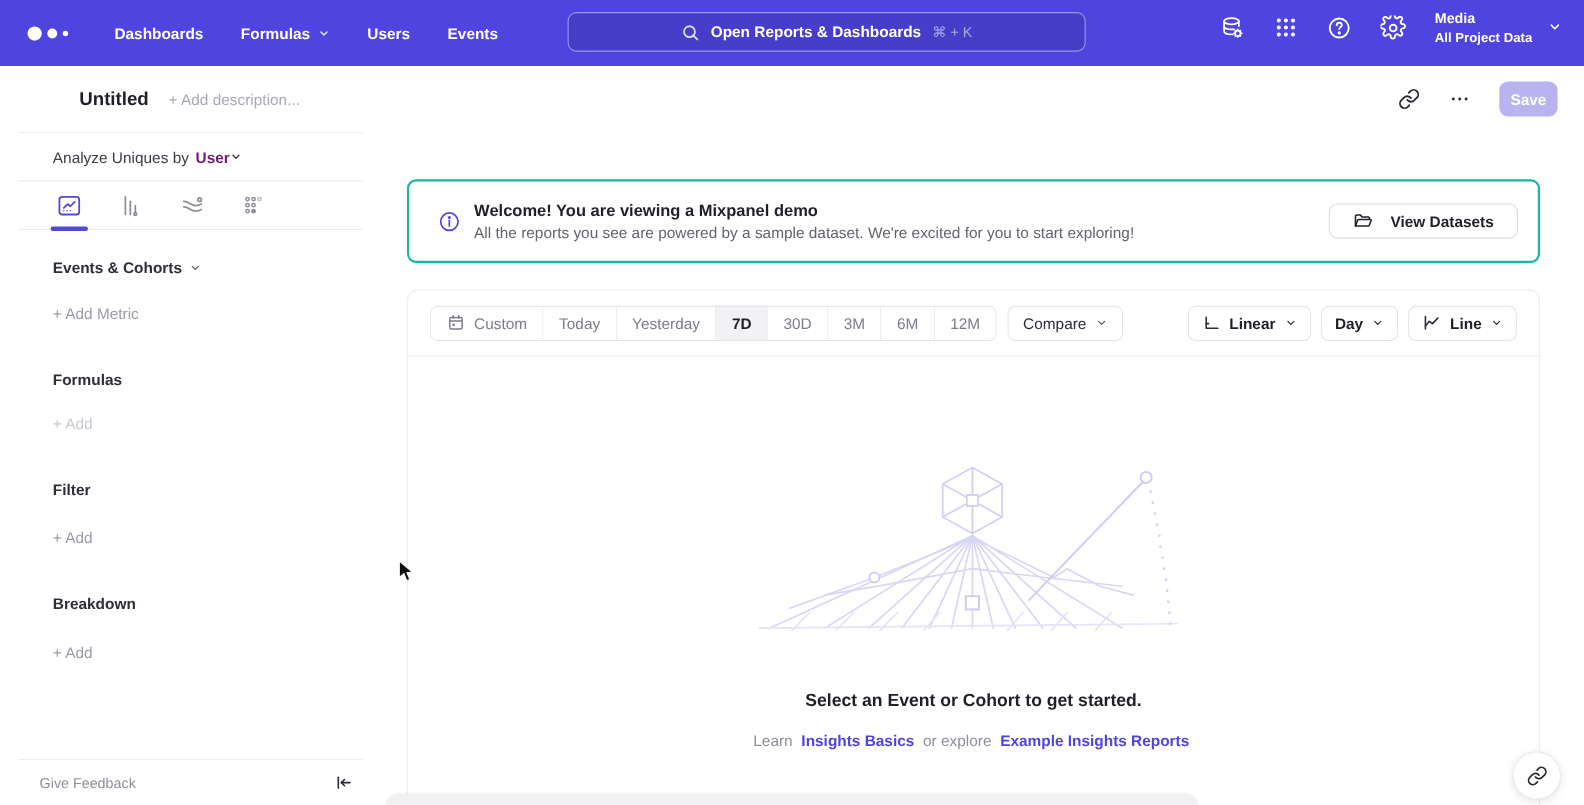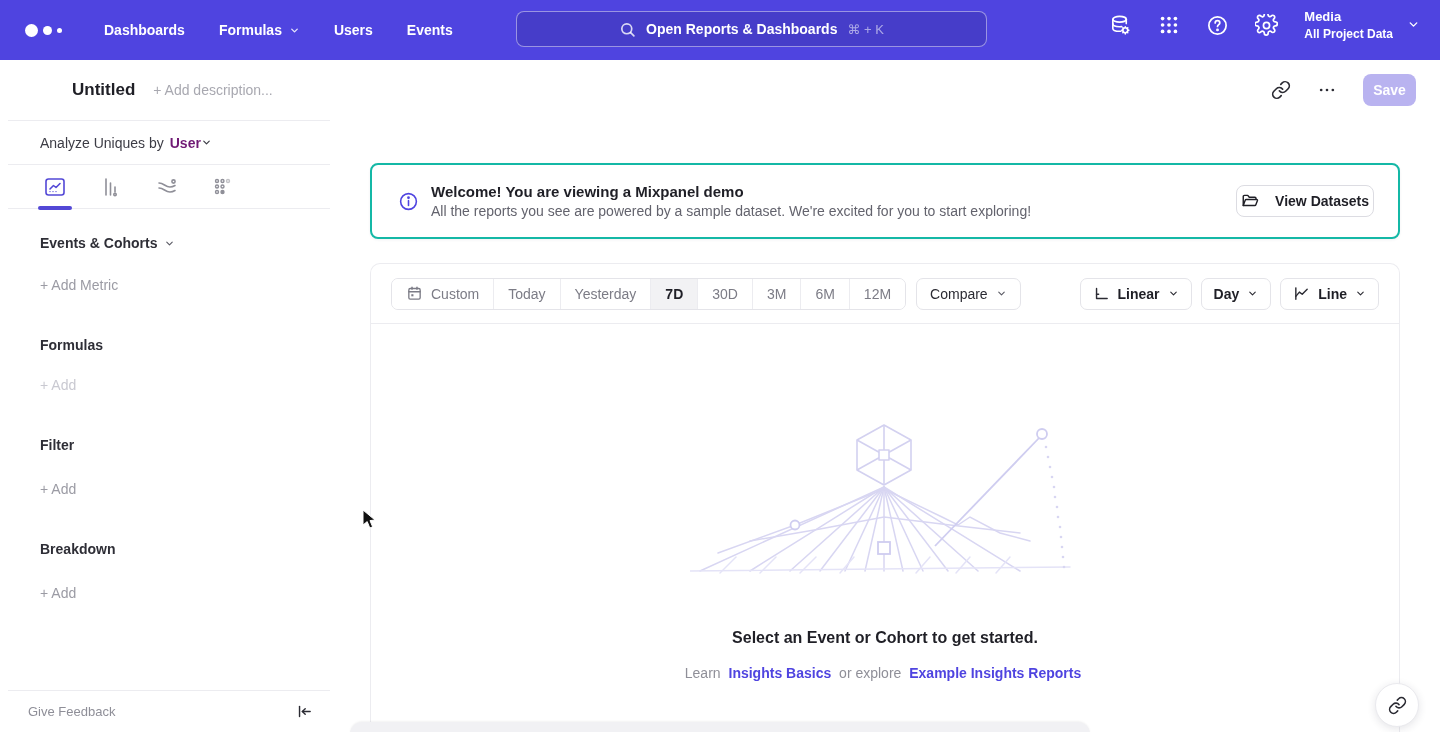--- a/index.html
+++ b/index.html
@@ -27,21 +27,21 @@
 
   
   .titlebar { position:absolute; left:0; top:60px; width:1440px; height:60px; background:#fff; display:flex; align-items:center;padding-left:32px; }
   .report-title { margin-left:40px; font-size:17px; font-weight:700; color:#1f1f26; cursor:text; }
   .report-desc { margin-left:18px; font-size:14px; color:#a8a8b0; cursor:text; }
   .titlebar-right { position:absolute; right:24px; display:flex; align-items:center; gap:26px; }
   .icon-btn { color:#2b2b33; display:flex; align-items:center; cursor:pointer; }
   .save-btn { width:53px; height:32px; background:#b9b3f0; color:#fff; font-size:14px; font-weight:700; border:none; border-radius:8px; cursor:pointer; }
 
   
-  .sidebar { position:absolute; left:8px; top:120px; width:330px; height:612px; background:#fff; border-top:1px solid #ececf0; border-right:1px solid #ececf0; }
+  .sidebar { position:absolute; left:16px; top:120px; width:330px; height:612px; background:#fff; border-top:1px solid #ececf0; border-right:1px solid #ececf0; }
   .analyze-row { height:44px; display:flex; align-items:center; padding-left:32px; gap:6px; border-bottom:1px solid #ececf0; font-size:14px; }
   .analyze-prefix { color:#3c3c45; }
   .analyze-value { color:#701a75; font-weight:700; display:flex; align-items:center; gap:0; cursor:pointer;text-align:center; }
   .tab-row { height:44px; display:flex; align-items:center; padding-left:32px; gap:26px; border-bottom:1px solid #ececf0; position:relative; }
   .tab { width:30px; height:30px; display:flex; align-items:center; justify-content:center; color:#8f8f98; cursor:pointer; }
   .tab.selected { color:#5348d6; }
   .tab-underline { position:absolute; left:30px; bottom:-2px; width:34px; height:4px; background:#5348d6; border-radius:3px; }
   .side-section { padding-left:32px; }
   .side-heading { font-size:14px; font-weight:700; color:#2e2e36; display:flex; align-items:center; gap:7px; }
   .add-link { font-size:14px; cursor:pointer; }
@@ -51,21 +51,21 @@
   .feedback { font-size:13px; color:#8f8f98; cursor:pointer; }
   .collapse { color:#2b2b33; cursor:pointer; display:flex; }
 
   
   .main { position:absolute; left:330px; top:120px; width:1110px; height:612px; background:#fff; }
   .banner { position:absolute; left:40px; top:43px; width:1030px; height:76px; background:#fff; border:2px solid #14b8a6; border-radius:8px; box-shadow:0 1px 3px rgba(30,30,60,0.06); display:flex; align-items:center; }
   .banner-info { margin-left:26px; color:#4f44e0; display:flex; }
   .banner-text { margin-left:12px; }
   .banner-title { font-size:15px; font-weight:700; color:#1f1f26; margin-bottom:3px; }
   .banner-sub { font-size:14px; color:#63636d; }
-  .banner-btn { position:absolute; right:24px; height:32px; padding:0 4px; background:#fff; border:1px solid #dcdce2; border-radius:8px; display:flex; align-items:center; gap:16px; font-size:14px; font-weight:700; color:#1f1f26; cursor:pointer; }
+  .banner-btn { position:absolute; right:18px; height:32px; padding:0 21px; background:#fff; border:1px solid #dcdce2; border-radius:8px; display:flex; align-items:center; gap:16px; font-size:14px; font-weight:700; color:#1f1f26; cursor:pointer; }
 
   .report-card { position:absolute; left:40px; top:143px; width:1030px; height:480px; background:#fff; border:1px solid #ececf0; border-radius:10px 10px 0 0; border-bottom:none; }
   .controls-row { height:60px; display:flex; align-items:center; padding:0 20px; border-bottom:1px solid #ececf0; }
   .seg-group { display:flex; align-items:stretch; height:32px; border:1px solid #e4e4e9; border-radius:7px; overflow:hidden; }
   .seg { display:flex; align-items:center; gap:8px; padding:0 14px; font-size:14px; color:#7c7c86; border-right:1px solid #ececf0; cursor:pointer; background:#fff; white-space:nowrap; }
   .seg:last-child { border-right:none; }
   .seg.selected { background:#f2f2f4; color:#1f1f26; font-weight:600; }
   .compare-btn { margin-left:10px; height:32px; padding:0 13px; border:1px solid #e4e4e9; border-radius:7px; background:#fff; display:flex; align-items:center; gap:8px; font-size:14px; color:#2b2b33; cursor:pointer; }
   .controls-right { margin-left:auto; display:flex; align-items:center; gap:9px; }
   .ctrl-btn { height:32px; padding:0 12px; border:1px solid #e4e4e9; border-radius:7px; background:#fff; display:flex; align-items:center; gap:8px; font-size:14px; font-weight:600; color:#1f1f26; cursor:pointer; }

